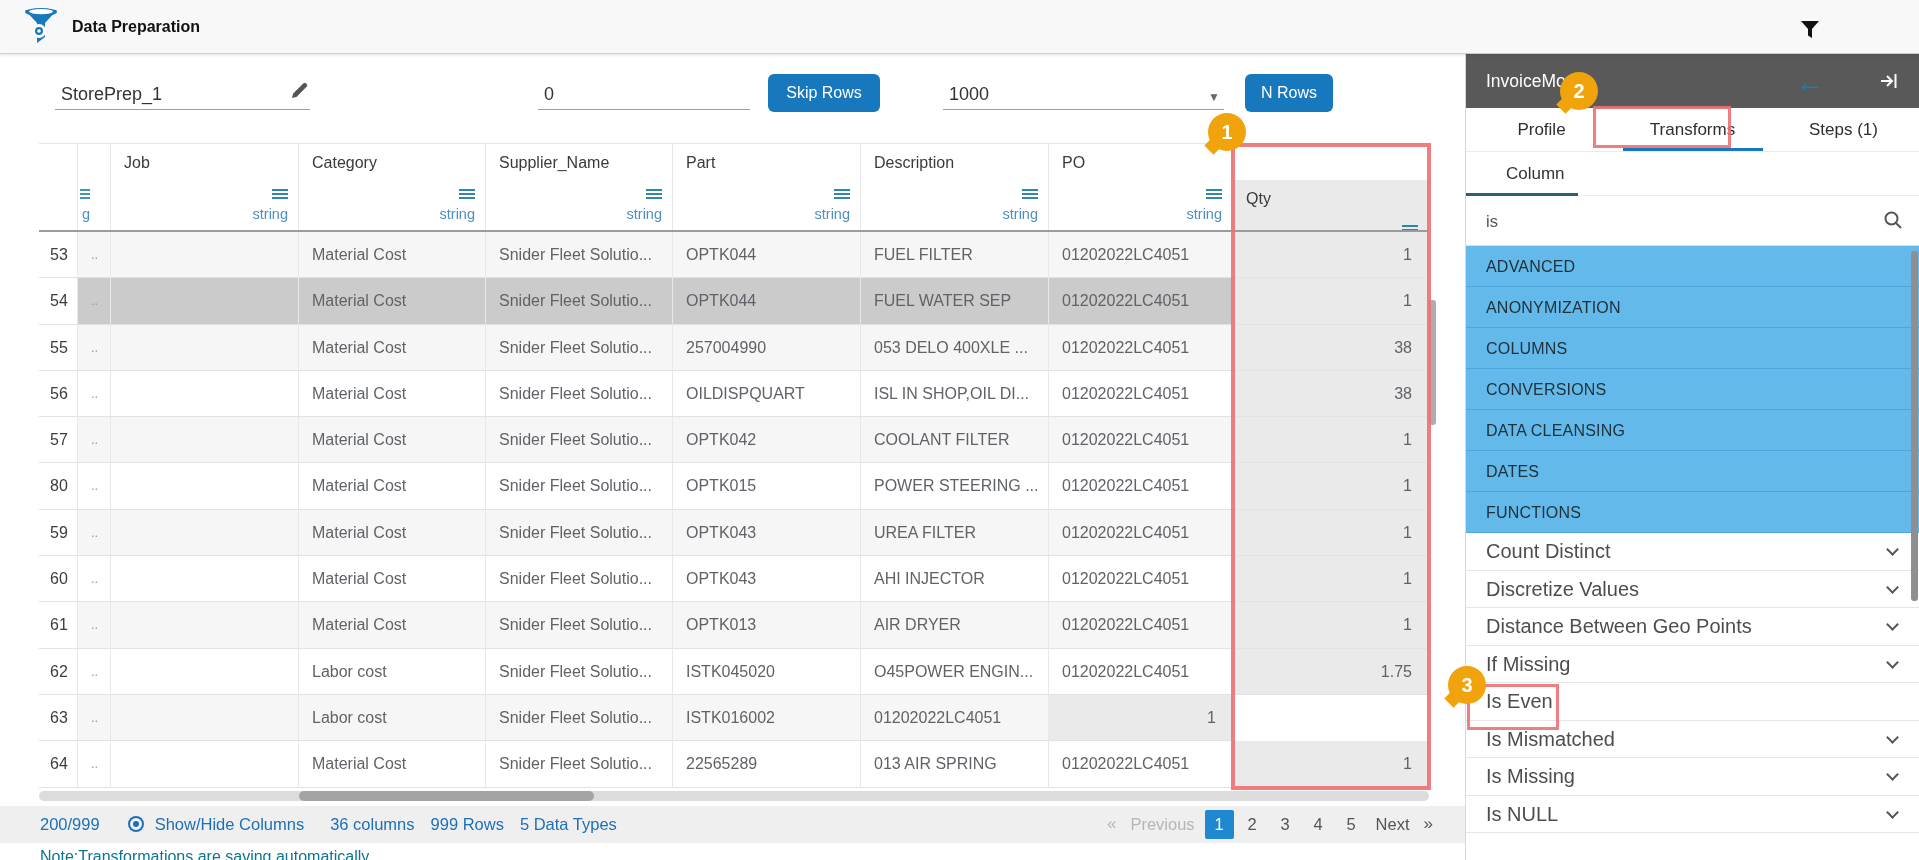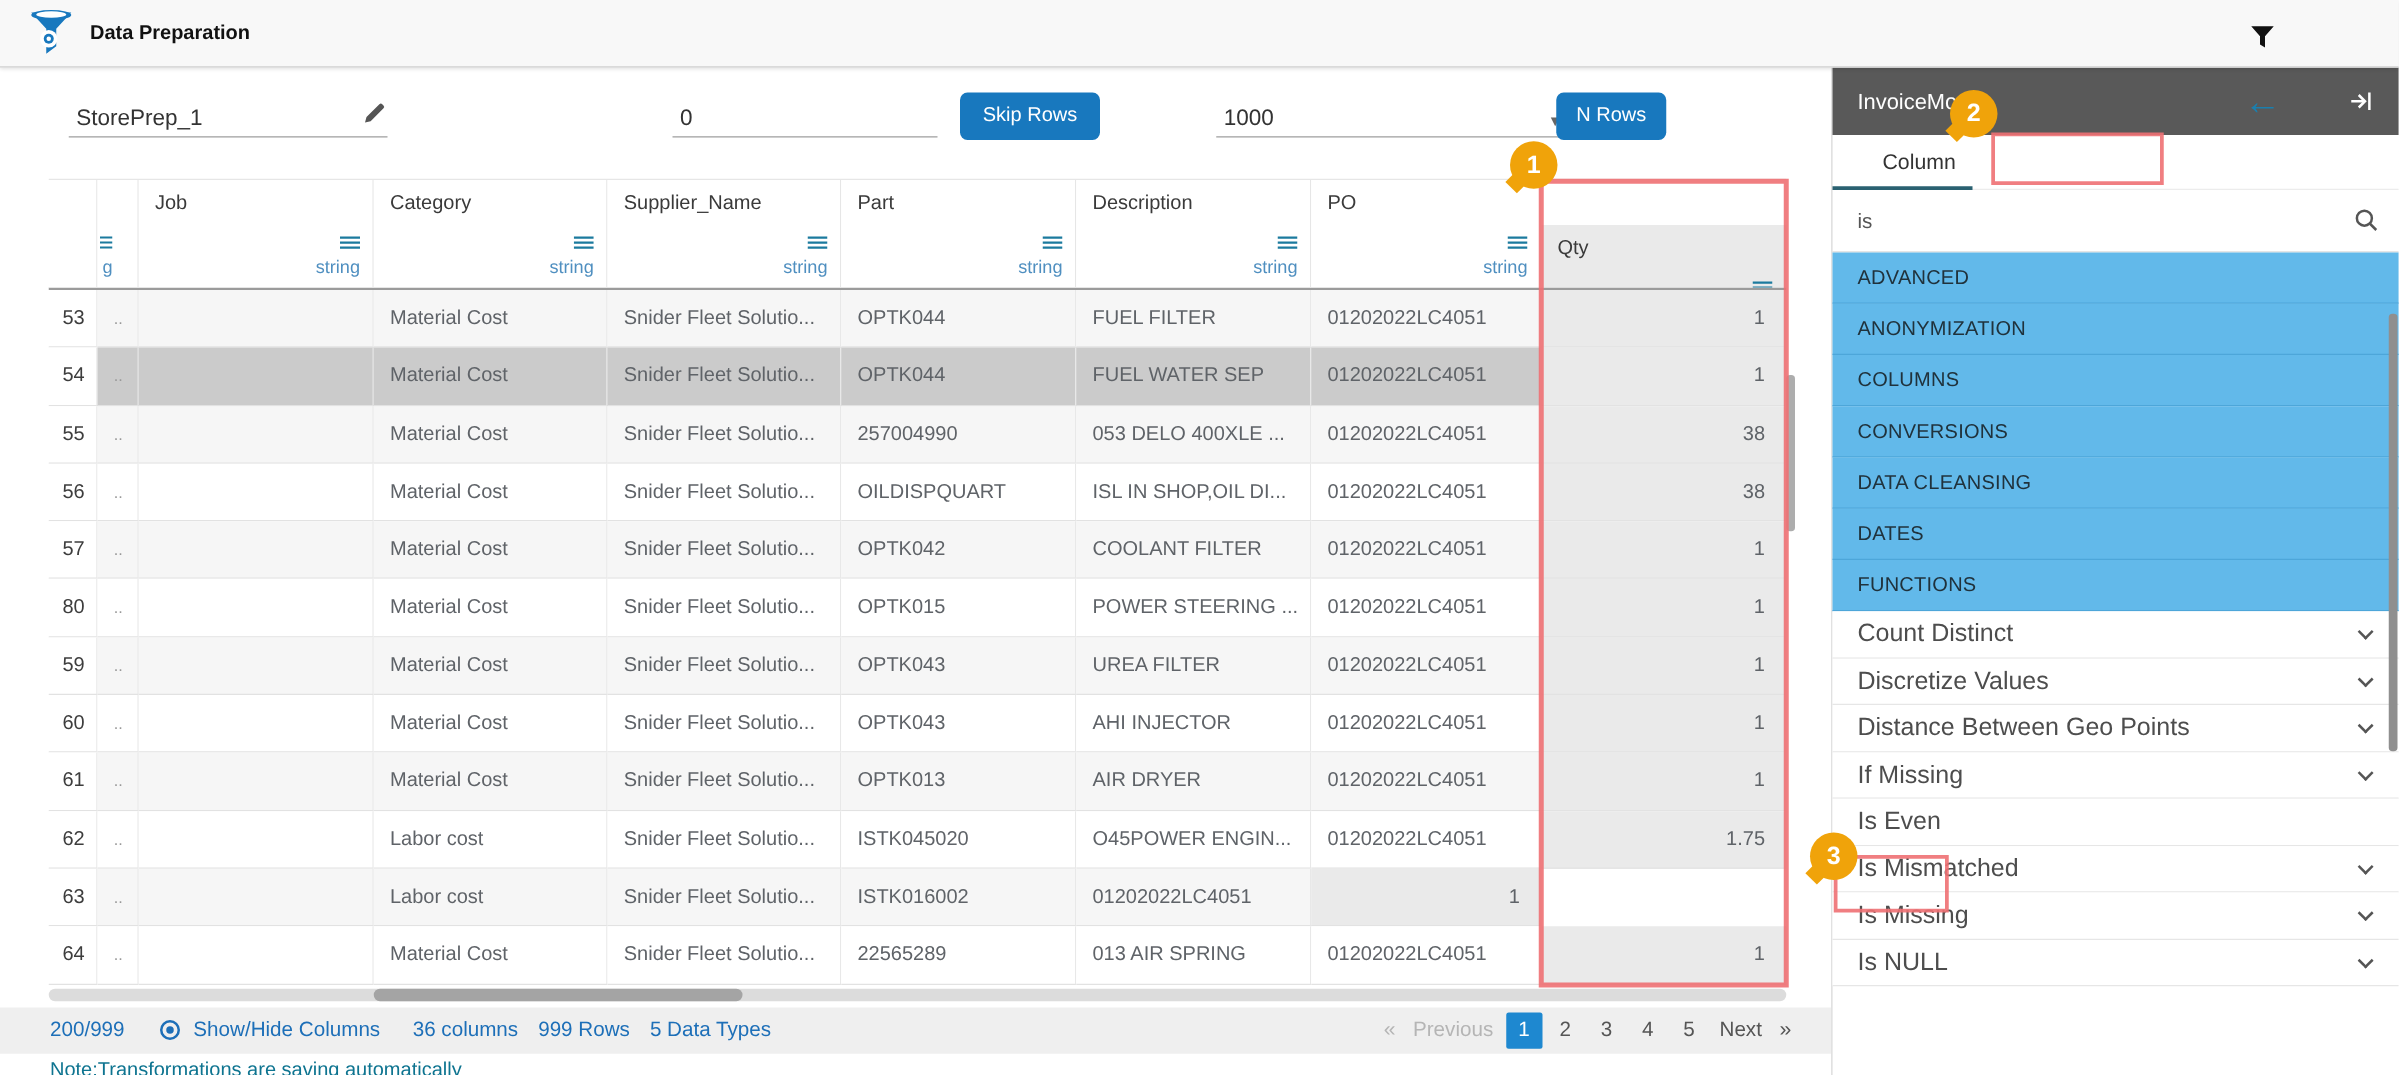--- a/index.html
+++ b/index.html
@@ -22,21 +22,21 @@
 
   
   .main { position:absolute; left:0; top:54px; width:1465px; height:806px; background:#fff; overflow:hidden; }
   .controls { position:relative; height:89px; }
   .uline-input { position:absolute; border:none; border-bottom:1px solid #9e9e9e; font-size:18px;
     color:#333; background:transparent; padding:4px 6px; font-family:inherit; outline:none; }
   .name-input { left:55px; top:26px; width:255px; }
   .pencil { position:absolute; left:288px; top:26px; width:22px; height:22px; cursor:pointer; }
   .skip-input { left:538px; top:26px; width:212px; }
   .skiprows-btn { position:absolute; left:768px; top:20px; width:112px; height:38px; }
-  .nrows-select { position:absolute; left:973px; top:26px; width:281px; border-bottom:1px solid #9e9e9e;
+  .nrows-select { position:absolute; left:943px; top:26px; width:281px; border-bottom:1px solid #9e9e9e;
     font-size:18px; color:#333; padding:4px 6px; cursor:pointer; }
   .nrows-select .caret { position:absolute; right:4px; top:10px; font-size:12px; color:#666; }
   .nrows-btn { position:absolute; left:1245px; top:20px; width:88px; height:38px; }
 
   
   :root { --cols: 39px 33px 188px 187px 187px 188px 188px 184px 196px; }
   .table { margin-left:39px; width:1390px; }
   .thead { display:grid; grid-template-columns:var(--cols); height:89px; border-bottom:2px solid #9b9b9b;
     border-top:1px solid #e6e6e6; }
   .hcell { position:relative; border-right:1px solid #e6e6e6; background:#fff; overflow:hidden; }
@@ -454,20 +454,34 @@
     <div class="panel-header">
       <span class="panel-title">InvoiceMonth</span>
       <svg class="collapse-icon" viewBox="0 0 20 20">
         <g stroke="#fff" stroke-width="2" fill="none">
           <line x1="2" y1="10" x2="12" y2="10"></line>
           <polyline points="8,5 13,10 8,15"></polyline>
           <line x1="16.5" y1="3" x2="16.5" y2="17"></line>
         </g>
       </svg>
     </div>
+    <div class="panel-tabs">
+
+        <div class="ptab">
+          <span>Profile</span>
+        </div>
+
+        <div class="ptab active">
+          <span>Transforms</span>
+        </div>
+
+        <div class="ptab">
+          <span>Steps (1)</span>
+        </div>
+      </div>
     <div class="subtab-row">
       <span class="subtab">Column</span>
     </div>
     <div class="search-row">
       <span class="search-text">is</span>
       <svg class="search-icon" width="20" height="20" viewBox="0 0 20 20">
         <circle cx="8.5" cy="8.5" r="6" fill="none" stroke="#555" stroke-width="2"></circle>
         <line x1="13" y1="13" x2="18" y2="18" stroke="#555" stroke-width="2"></line>
       </svg>
     </div>

